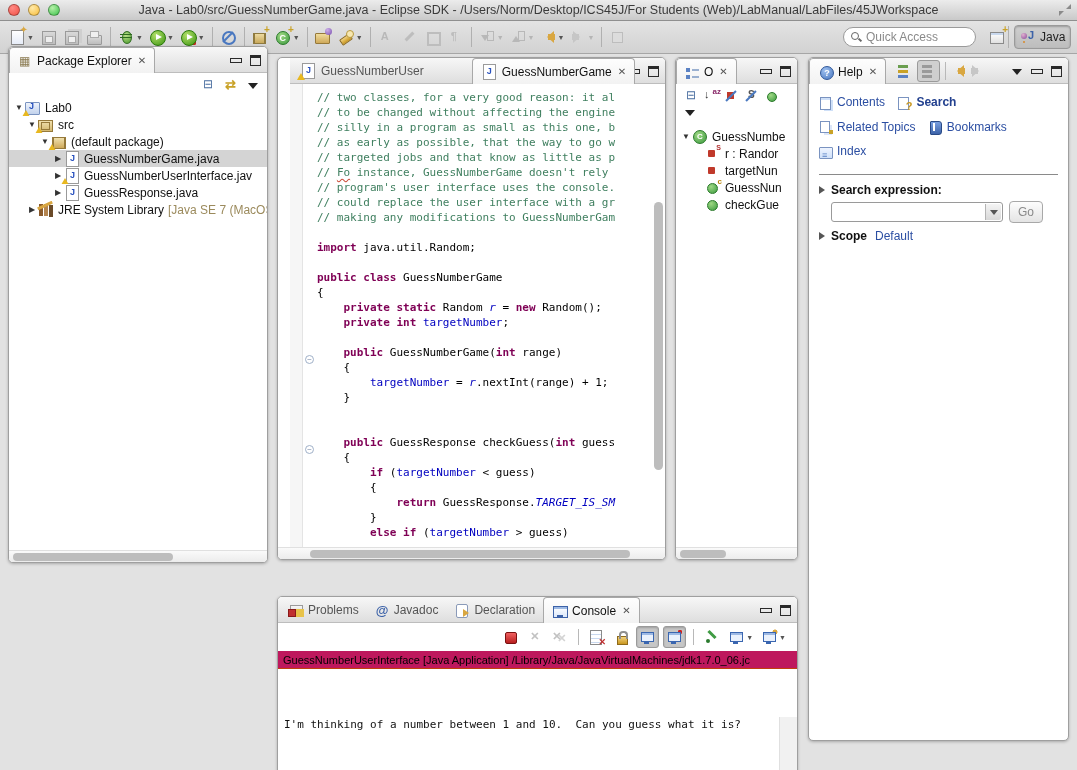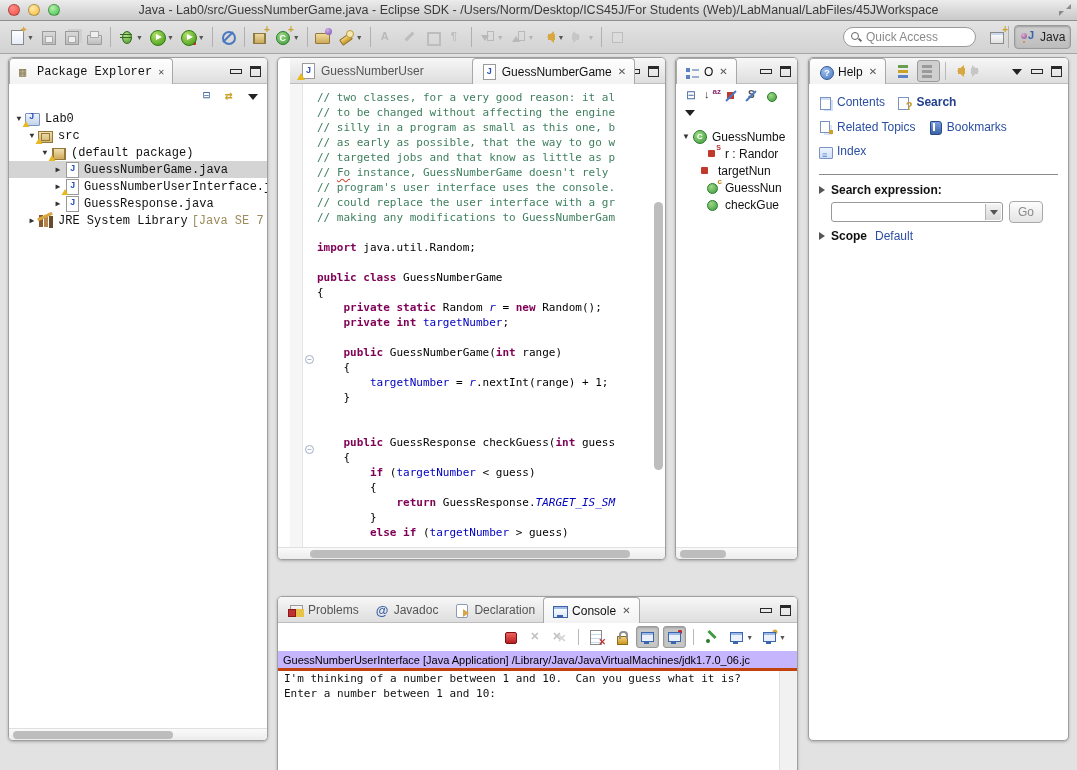--- a/index.html
+++ b/index.html
@@ -200,23 +200,23 @@
   .ic-scroll-lock::before { content:""; position:absolute; left:4px; top:7px; width:9px; height:7px; background:linear-gradient(#f2d27e,#c9971f); border:1px solid #8f6a1a; }
   .ic-scroll-lock::after { content:""; position:absolute; left:6px; top:2px; width:5px; height:6px; border:2px solid #8f8f8f; border-bottom:none; border-radius:4px 4px 0 0; }
   .ic-show-stdout::before, .ic-show-stderr::before, .ic-display-console::before, .ic-open-console::before { content:""; position:absolute; left:2px; top:3px; width:11px; height:8px; border:1px solid #3a66b0; background:#eaf1fc; box-shadow:inset 0 2px 0 #9db9e4; }
   .ic-show-stdout::after, .ic-show-stderr::after, .ic-display-console::after, .ic-open-console::after { content:""; position:absolute; left:5px; bottom:1px; width:5px; height:2px; background:#3a66b0; }
   .ic-show-stderr { background:radial-gradient(circle 3px at 14px 3px, #c22 70%, transparent 72%); }
   .ic-open-console { background:radial-gradient(circle 3.5px at 14px 3px, #d9a741 70%, transparent 75%); }
   .ic-pin-console::before { content:""; position:absolute; left:4px; top:4px; width:10px; height:3px; background:#3f9b43; transform:rotate(45deg); }
   .ic-pin-console::after { content:""; position:absolute; left:3px; bottom:2px; width:4px; height:4px; background:#2a7a2e; border-radius:50%; }
 
   
-  .console-title { font-size:11px; color:#000; padding:3px 5px 2px; border-bottom:3px solid #c2410c; white-space:nowrap; overflow:hidden; background:#c4b5fd; }
+  .console-title { font-size:11px; color:#000; padding:3px 5px 2px; border-bottom:1px solid #c2410c; white-space:nowrap; overflow:hidden; background:#be185d; }
   .console-out { position:relative; background:#fff; height:100px; }
-  .console-out .line { font-family:"DejaVu Sans Mono", monospace; font-size:11px; line-height:15px; white-space:pre; color:#111; padding-left:6px; }
+  .console-out .line { font-family:"DejaVu Sans Mono", monospace; font-size:11px; line-height:15px; white-space:pre; color:#111; padding-left:6px;margin-top:48px; }
   .console-right-track { position:absolute; right:0; top:0; bottom:0; width:18px; background:#f1f1f1; border-left:1px solid #e0e0e0; }
 </style>
 </head>
 <body>
 
 <div class="titlebar">
   <span class="tl red"></span>
   <span class="tl yel"></span>
   <span class="tl grn"></span>
   <div class="title">Java - Lab0/src/GuessNumberGame.java - Eclipse SDK - /Users/Norm/Desktop/ICS45J/For Students (Web)/LabManual/LabFiles/45JWorkspace</div>
@@ -329,21 +329,21 @@
 </div>
 <div class="persp-btn persp-open">
   <span class="ic ic-open-perspective"></span>
 </div>
 <div class="persp-sep"></div>
 <div class="persp-btn persp-java">
   <span class="ic ic-java-persp"></span>
   <span class="lbl">Java</span>
 </div>
 
-<div class="panel" style="left:8px; top:57px; width:260px; height:684px;font-family:Liberation Mono, monospace;">
+<div class="panel" style="left:8px; top:46px; width:260px; height:517px;">
   <div class="tabrow">
     <div class="tab active">
       <span class="ic ic-pkgexp-tab" style="width:15px;height:14px;"></span>
       <span class="tlbl">Package Explorer</span>
       <span class="closex">✕</span>
     </div>
     <div class="panel-btns">
       <span class="i-min"></span>
       <span class="i-max"></span>
     </div>
@@ -583,21 +583,21 @@
       <div class="trow" style="padding-left: 4px;">
         <span class="tw">▼</span>
         <span class="tic tic-class-public"></span>
         <span class="tlabel">GuessNumbe</span>
       </div>
       <div class="trow" style="padding-left: 17px;">
         <span class="tw"></span>
         <span class="tic tic-field-private-static"></span>
         <span class="tlabel">r : Randor</span>
       </div>
-      <div class="trow" style="padding-left: 10px;">
+      <div class="trow" style="padding-left: 17px;">
         <span class="tw"></span>
         <span class="tic tic-field-private"></span>
         <span class="tlabel">targetNun</span>
       </div>
       <div class="trow" style="padding-left: 17px;">
         <span class="tw"></span>
         <span class="tic tic-constructor-public"></span>
         <span class="tlabel">GuessNun</span>
       </div>
       <div class="trow" style="padding-left: 17px;">

